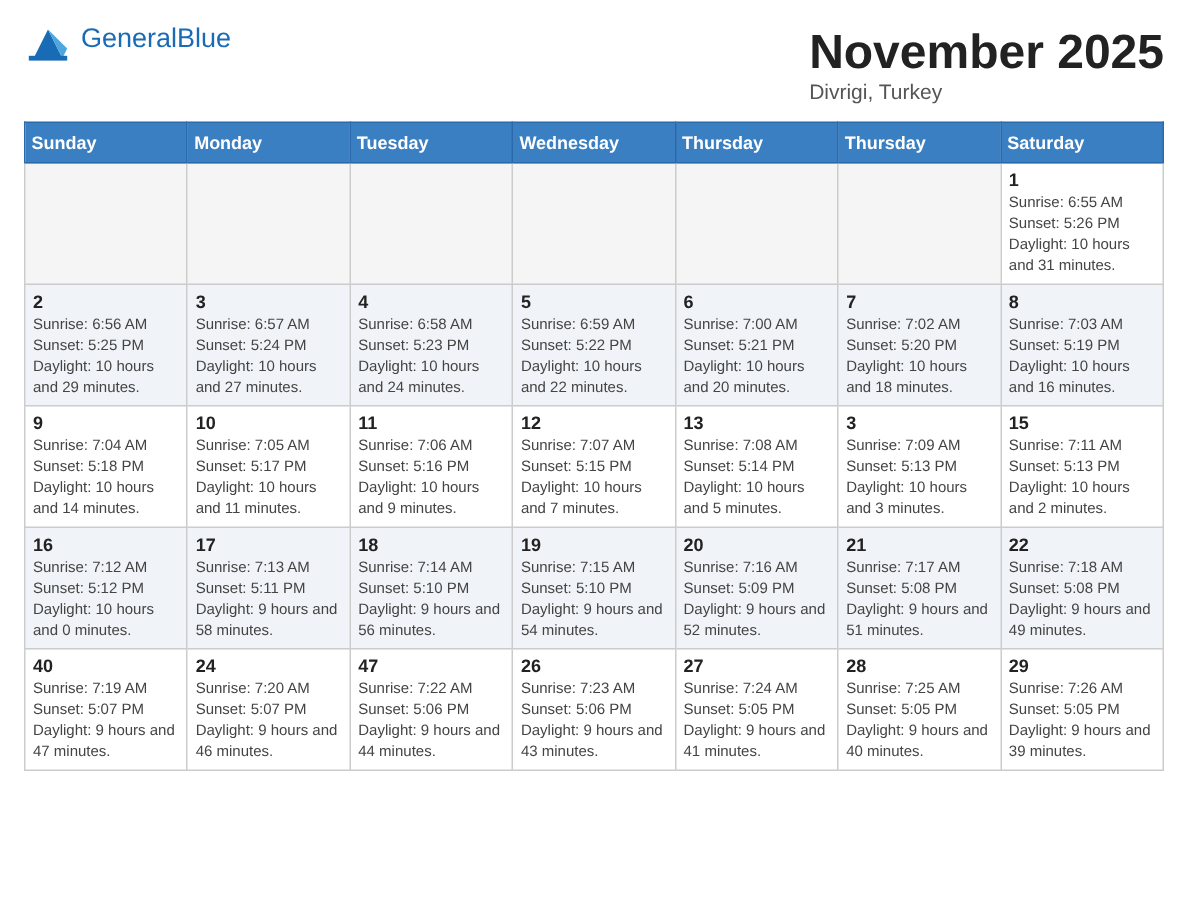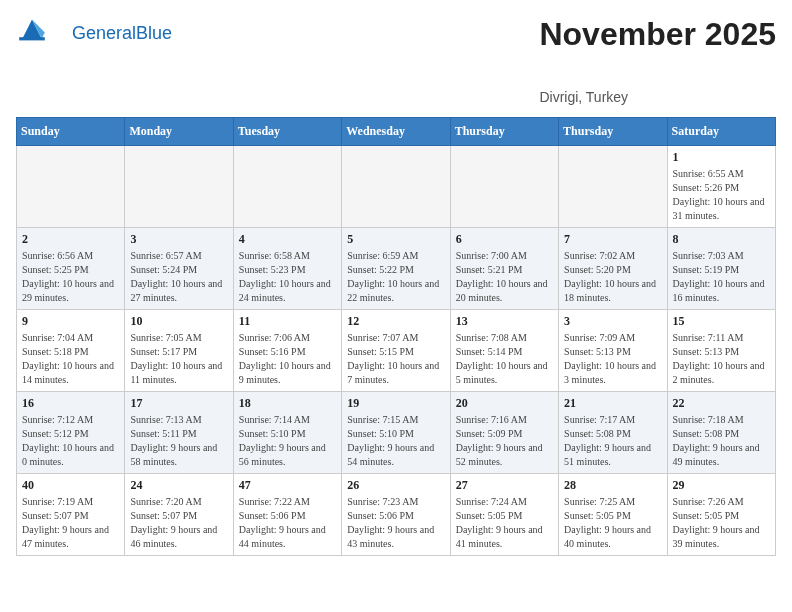--- a/index.html
+++ b/index.html
@@ -19,22 +19,22 @@
       padding: 16px;
     }
     .header {
       display: flex;
       justify-content: space-between;
       align-items: flex-start;
       margin-bottom: 12px;
     }
     .logo {
       display: flex;
-      align-items: flex-end;
-      gap: 24px;
+      align-items: flex-start;
+      gap: 6px;
     }
     .logo-text {
       font-size: 18px;
       color: #333;
       line-height: 1.1;
     }
     .logo-text span {
       color: #1a6bb5;
     }
     .logo-icon {
@@ -45,27 +45,25 @@
       text-align: left;
     }
     .month-year {
       font-size: 32px;
       font-weight: bold;
       color: #222;
     }
     .location {
       font-size: 14px;
       color: #555;
-      margin-top: 36px;
     }
     .calendar-table {
       width: 100%;
       border-collapse: collapse;
       border: 1px solid #ccc;
-      font-family: Liberation Serif, serif;
     }
     .calendar-table th {
       background: #3a7fc1;
       color: white;
       font-size: 12px;
       font-weight: bold;
       padding: 6px 4px;
       text-align: left;
       border: 1px solid #2a6aaa;
     }

